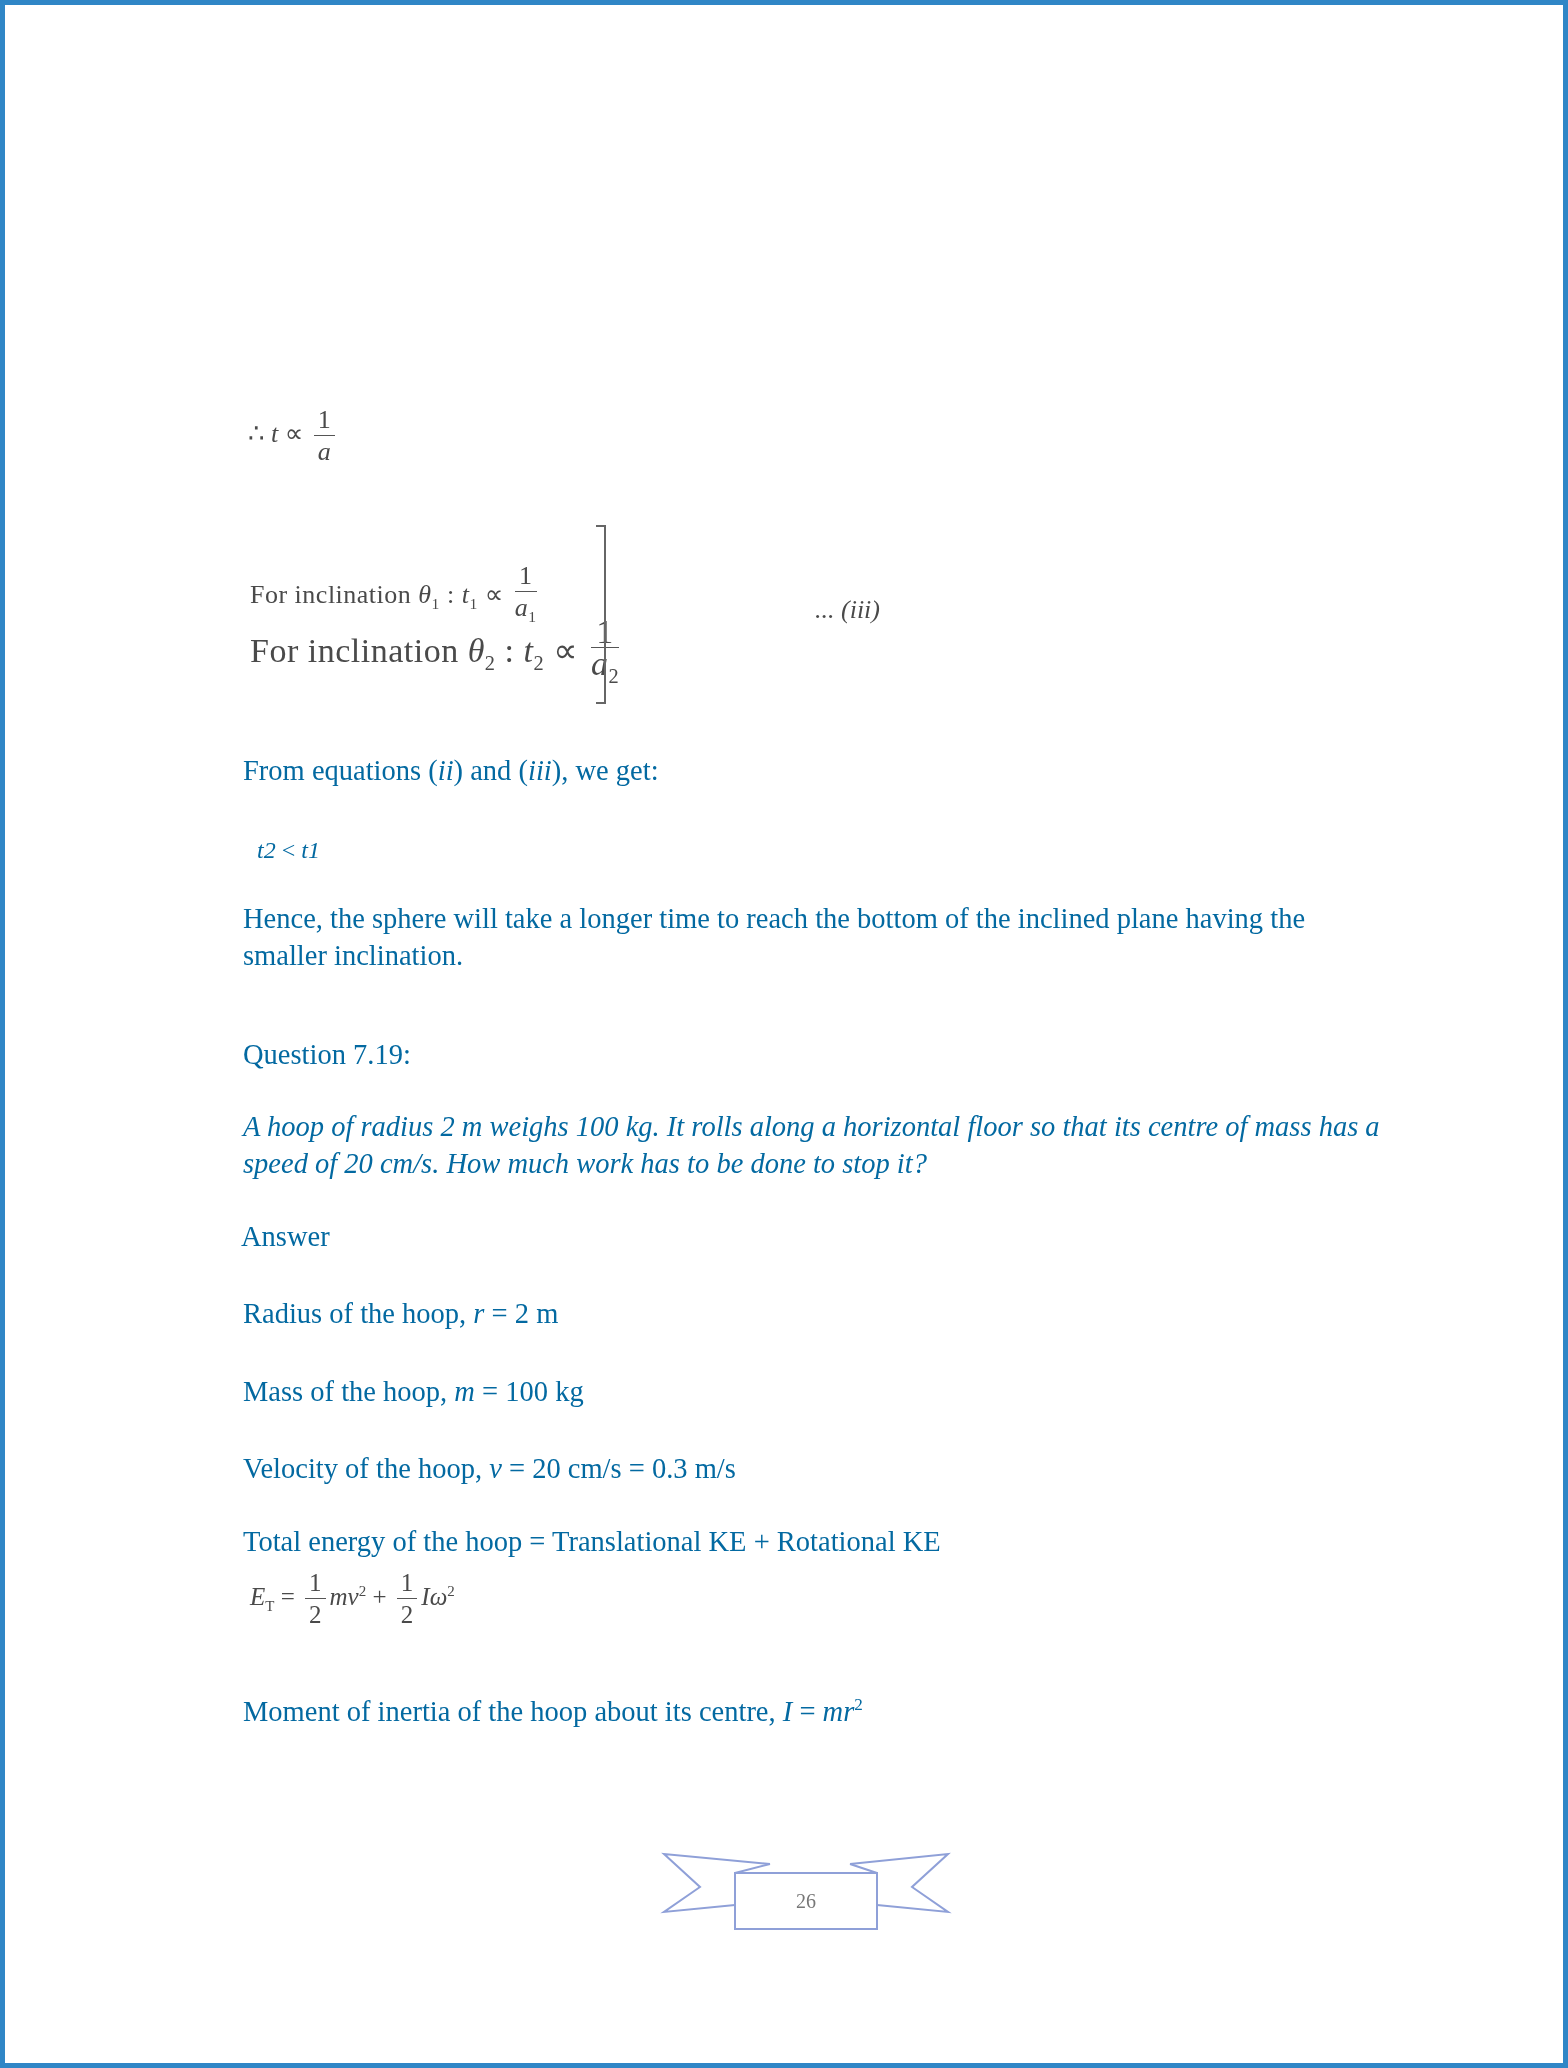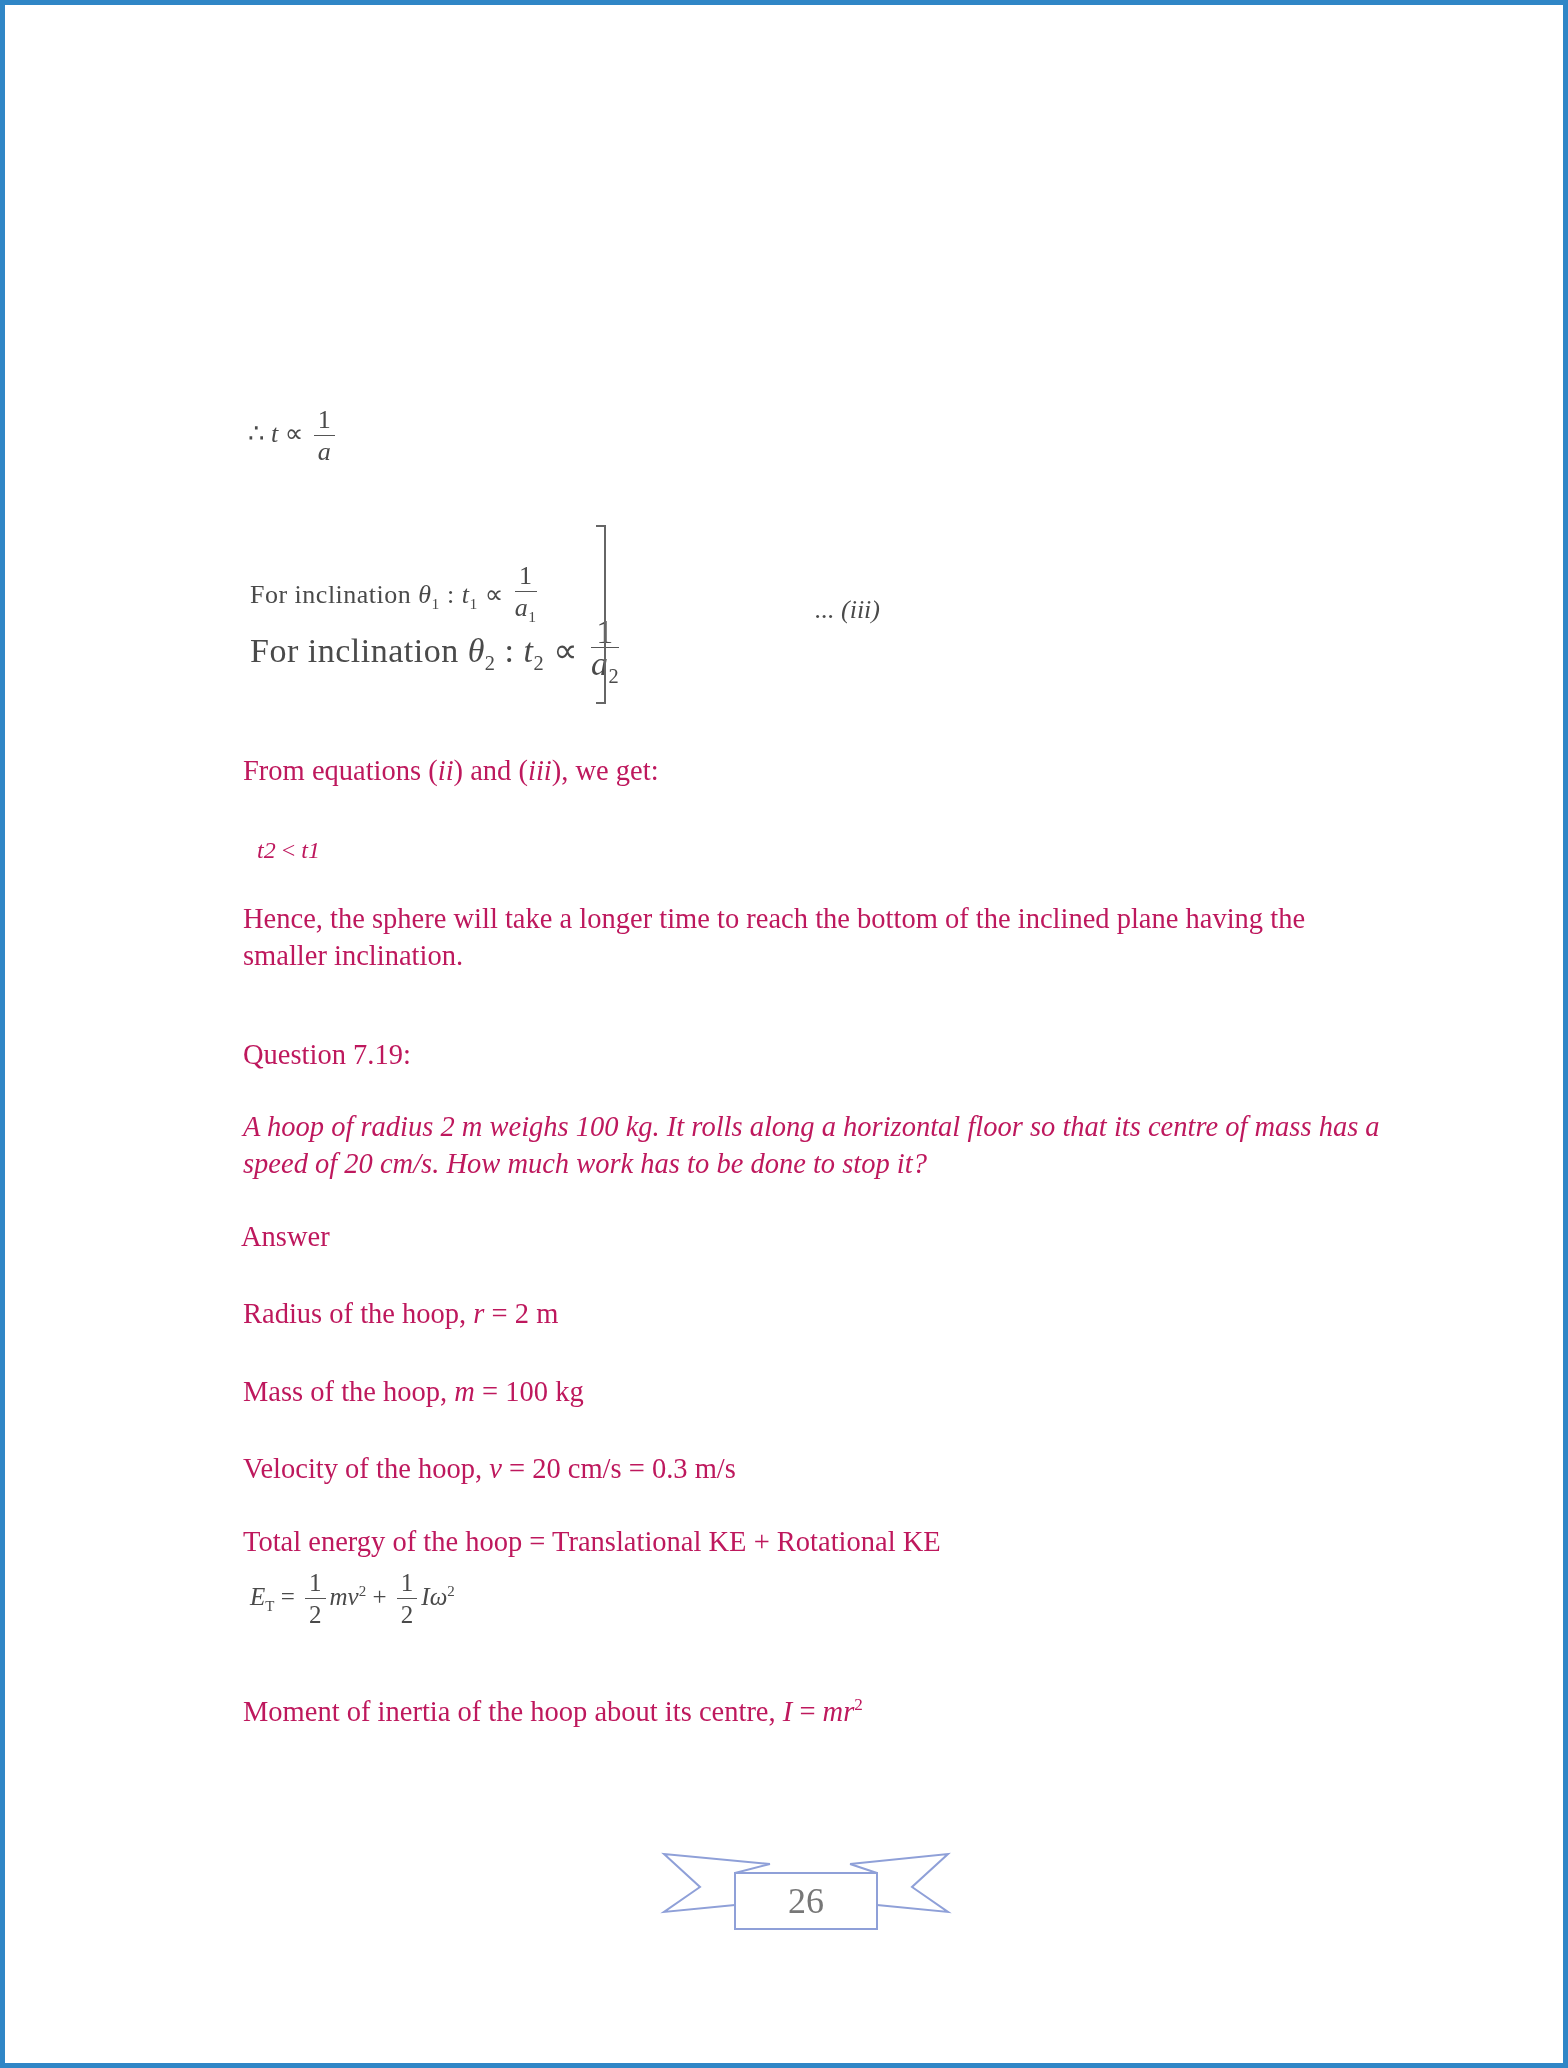--- a/index.html
+++ b/index.html
@@ -8,39 +8,39 @@
     background: #ffffff;
     font-family: "Liberation Serif", "DejaVu Serif", serif;
     color: #222;
   }
   .frame {
     position: absolute; left: 0; top: 0; width: 1568px; height: 2068px;
     box-sizing: border-box; border: 5px solid #2f86c6; pointer-events: none;
   }
   .t {
     position: absolute; left: 243px; font-size: 28.5px; line-height: 37px;
-    white-space: nowrap; color: #be185d;
+    white-space: nowrap; color: #0369a1;
   }
   .para { white-space: normal; width: 1140px; }
   .eq { position: absolute; color: #4a4a4a; font-family: "Liberation Serif", serif; }
   .it { font-style: italic; }
   .frac { display: inline-block; vertical-align: middle; text-align: center; margin: 0 4px; }
   .frac .num { display: block; border-bottom: 1.5px solid #555; padding: 0 4px; line-height: 30px; }
   .frac .den { display: block; line-height: 32px; }
   sub { font-size: 60%; }
   sup { font-size: 60%; }
   .bracket {
     position: absolute; left: 596px; top: 525px; width: 8px; height: 175px;
     border-top: 2px solid #666; border-right: 2px solid #666; border-bottom: 2px solid #666;
   }
   .small-t { font-size: 24px; margin-left: 16px; }
   .banner { position: absolute; left: 660px; top: 1845px; width: 300px; height: 100px; }
   .page-num {
     position: absolute; left: 735px; top: 1873px; width: 142px; height: 56px;
-    text-align: center; line-height: 56px; font-size: 36px; color: #777;
+    text-align: center; line-height: 56px; font-size: 20px; color: #777;
   }
 </style>
 </head>
 <body>
 
 <div class="frame"></div>
 
 <div class="eq" style="left:248px; top:405px; font-size:26px;">
   <span>∴</span>
   <span class="it">t</span>

